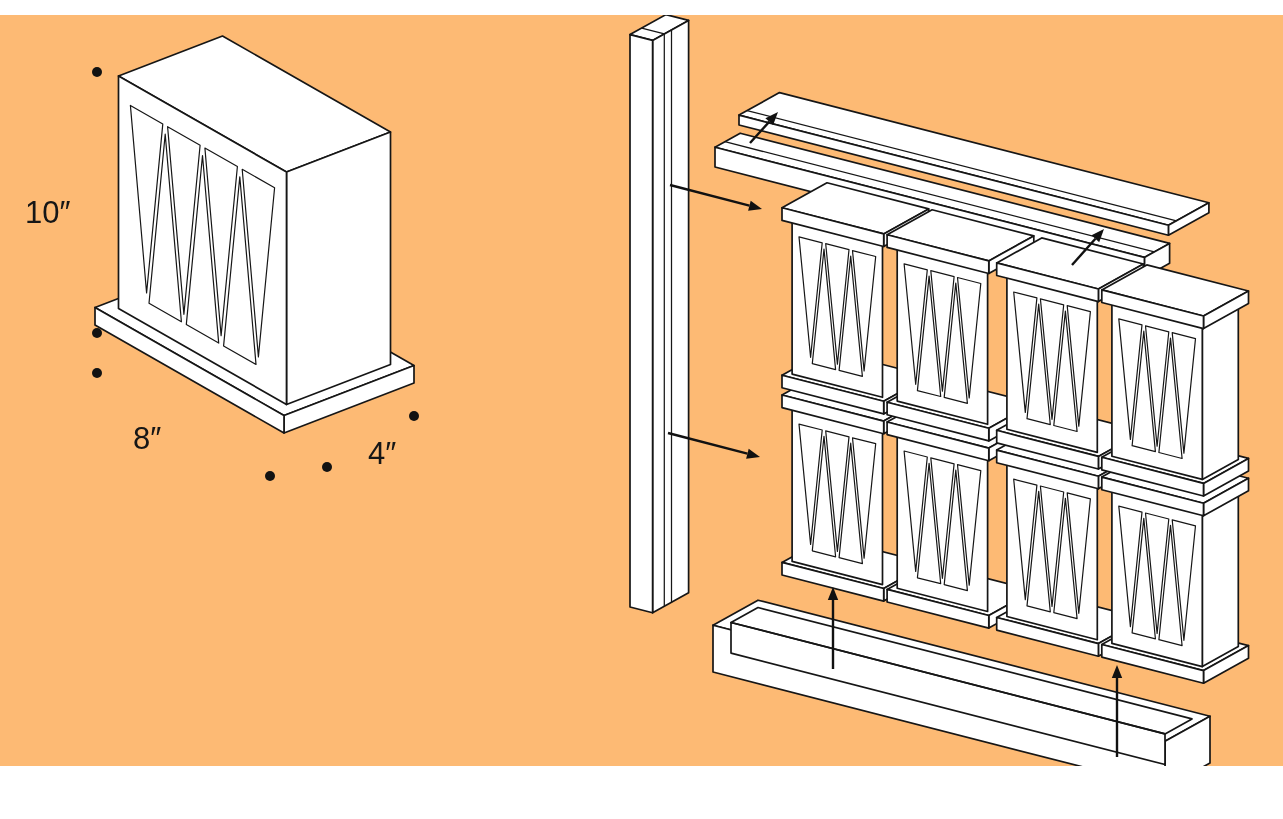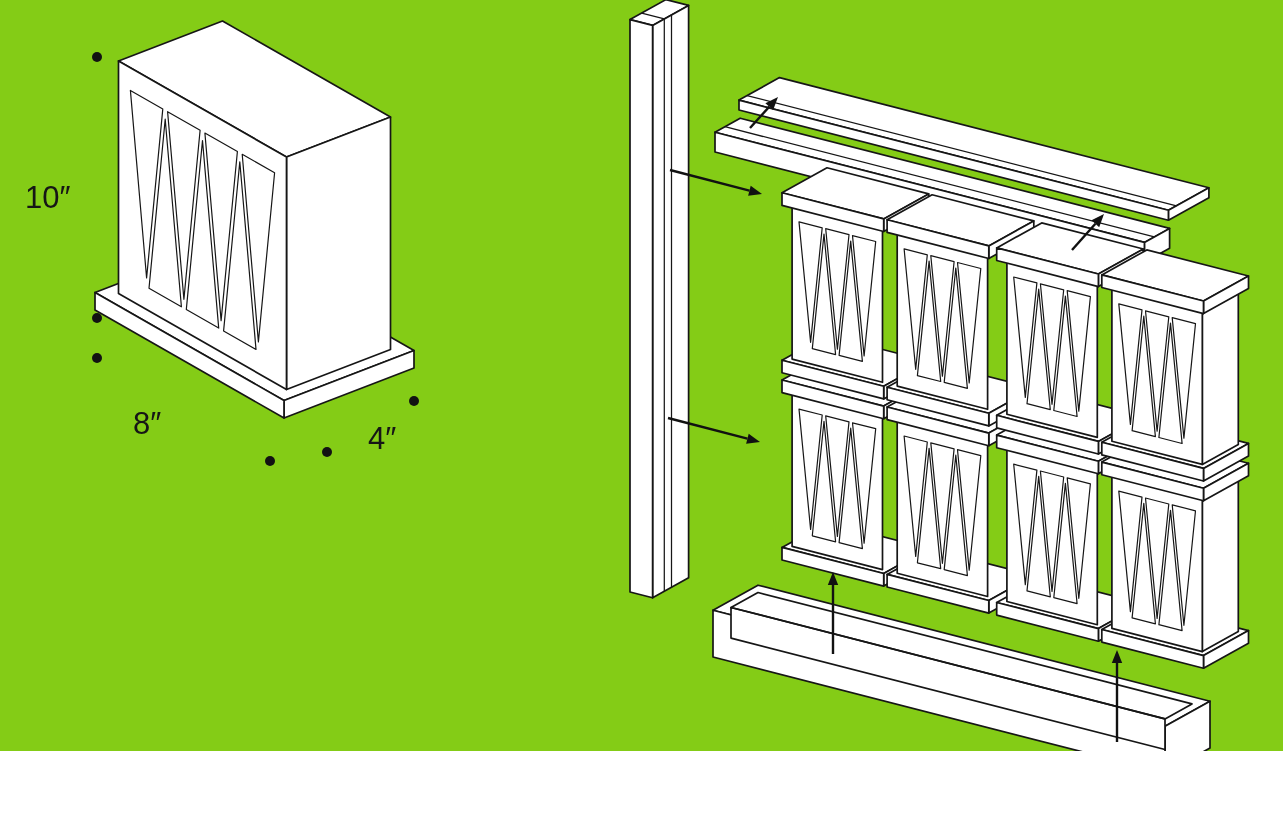--- a/index.html
+++ b/index.html
@@ -1,17 +1,17 @@
 <!DOCTYPE html>
 <html><head>
 <meta charset="utf-8">
 <style>
   html,body{margin:0;padding:0;background:#fff;}
-  .page{position:relative;width:1283px;height:751px;background:#84cc16;overflow:hidden;
-        font-family:"Liberation Sans",sans-serif;}
+  .page{position:relative;width:1283px;height:751px;background:#fdba74;overflow:hidden;
+        font-family:"Liberation Sans",sans-serif;margin-top:15px;}
   svg{display:block}
   .ln{fill:#fff;stroke:#161616;stroke-width:1.7;stroke-linejoin:round;stroke-linecap:round;}
   .thin{stroke-width:1.2;fill:none;}
   .nofill{fill:none;}
   .sl{stroke:#161616;stroke-width:1.25;fill:none;}
   .dot{fill:#121212;stroke:none;}
   .arrow-line{stroke:#111;stroke-width:2.4;}
   .arrow-head{fill:#111;stroke:none;}
   text.dim{font-family:"Liberation Sans",sans-serif;font-size:31px;font-weight:400;fill:#161616;}
 </style>

